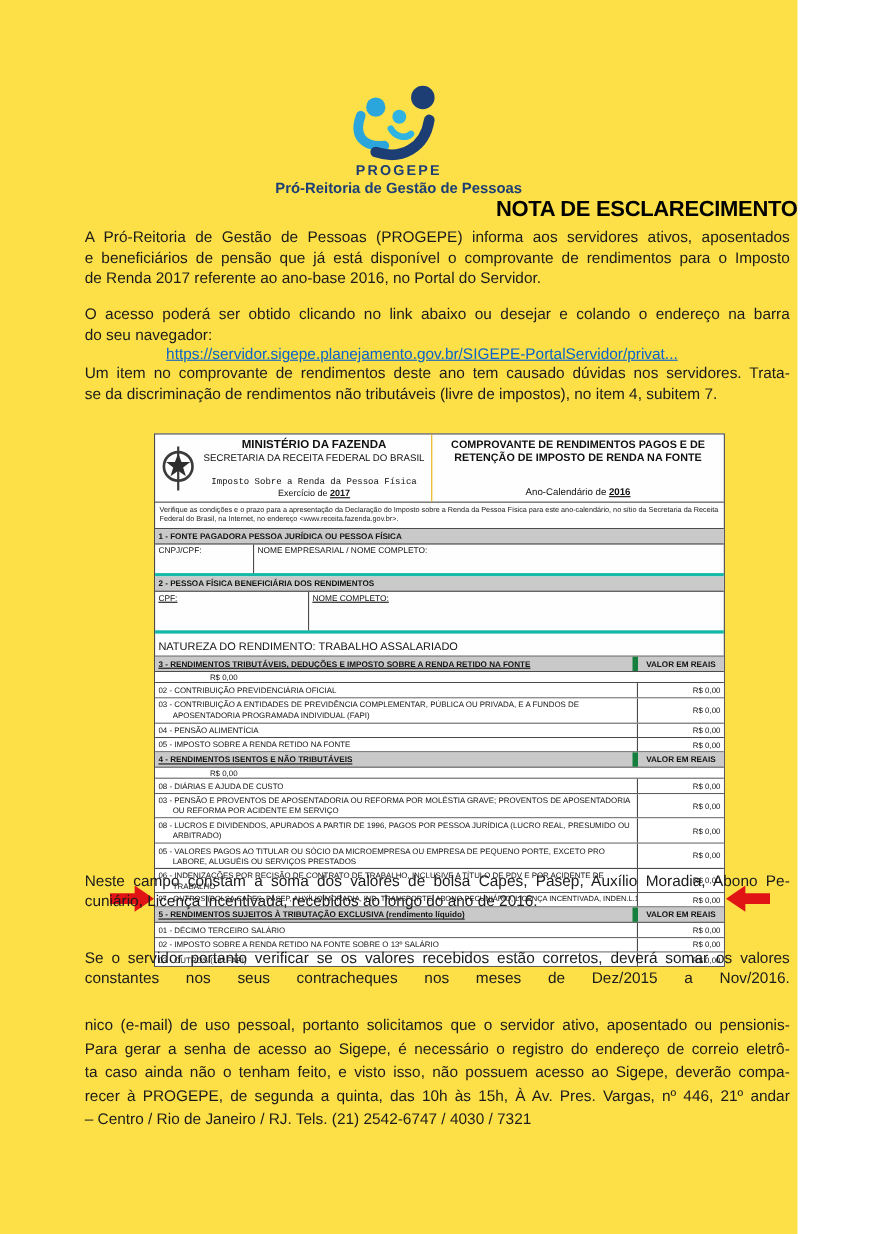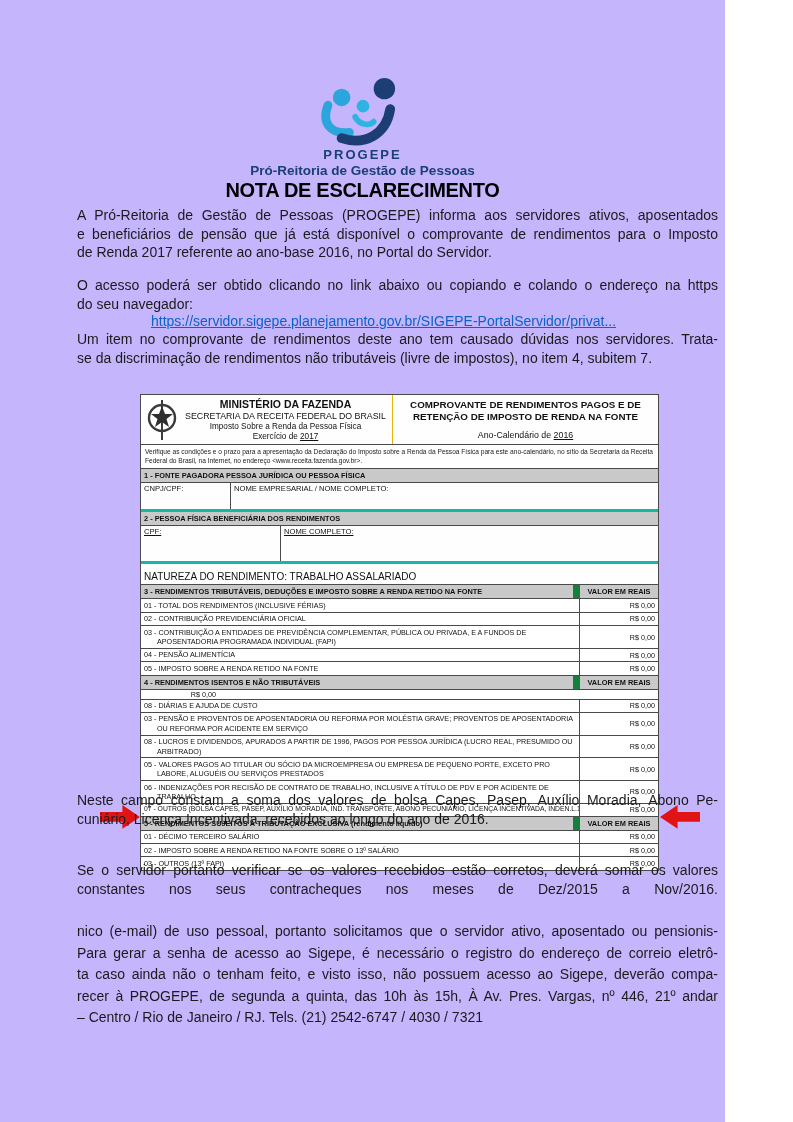--- a/index.html
+++ b/index.html
@@ -1,65 +1,65 @@
 <!DOCTYPE html>
 <html><head>
 <meta charset="utf-8">
 <style>
   html,body{margin:0;padding:0;background:#fff;}
   .page{
-    position:relative; width:725px; height:1122px; background:#c4b5fd;
+    position:relative; width:725px; height:1122px; background:#fde047;
     font-family:"Liberation Sans", sans-serif; color:#1b1b1b; overflow:hidden;
   }
   
   .logo{position:absolute; top:76px; left:0; right:0; text-align:center;}
   .logo svg{display:block; margin:0 auto;}
   .logo-name{font-weight:bold; font-size:13px; letter-spacing:2px; color:#1c3e74; margin-top:1px;}
   .logo-subtitle{font-weight:bold; font-size:13.5px; color:#1c3e74; margin-top:1px;}
   
-  .title{position:absolute; top:179px; left:0; right:0; margin:0; text-align:center;
+  .title{position:absolute; top:179px; left:0; right:0; margin:0; text-align:right;
     font-size:20px; font-weight:bold; letter-spacing:-0.3px; color:#000;}
   
   .para{position:absolute; left:77px; width:641px; font-size:14px; line-height:18.5px;}
   .ln{display:block;}
   .j{text-align:justify; text-align-last:justify;}
   .linkline{position:absolute; left:77px; width:641px; padding-left:74px; box-sizing:border-box;
     font-size:14px; line-height:18.5px;}
   .linkline a{color:#0b63c9; text-decoration:underline;}
   .wide{line-height:21.5px;}
   .b{font-weight:bold;}
   
   .form{position:absolute; left:140px; top:394px; width:519px; box-sizing:border-box;
     border:1px solid #4a4a4a; background:#fefefe; color:#111;}
   .form-header{display:flex; border-bottom:1px solid #4a4a4a;}
   .fh-left{width:252px; border-right:1px solid #eab308; display:flex; align-items:center;
     gap:4px; padding:3px 4px; box-sizing:border-box;}
   .fh-left-text{flex:1; text-align:center;}
   .fh-min{font-weight:bold; font-size:10.5px;}
   .fh-sec{font-size:8.8px; margin-top:1px;}
-  .fh-tax{font-size:8.2px; margin-top:1px;}
+  .fh-tax{font-size:8.2px; margin-top:13px;font-family:Liberation Mono, monospace;}
   .fh-ex{font-size:8.2px; margin-top:1px;}
-  .u{text-decoration:underline; font-weight:normal;}
+  .u{text-decoration:underline; font-weight:bold;}
   .fh-right{flex:1; display:flex; flex-direction:column; justify-content:space-between;
     text-align:center; padding:4px 6px 4px; box-sizing:border-box;}
   .fh-rtitle{font-weight:bold; font-size:9.8px; line-height:1.18;}
   .fh-ano{font-size:8.8px;}
   .form-notice{font-size:6.6px; line-height:1.4; padding:2px 4px 3px; border-bottom:1px solid #4a4a4a; color:#222;}
   .sec-header{background:#c9c9c9; font-weight:bold; font-size:7.4px; padding:2px 3px;
     border-bottom:1px solid #4a4a4a;}
   .field-row{display:flex; border-bottom:3px solid #14b8a6; font-size:7.6px;}
   .field-row .c1{border-right:1px solid #4a4a4a; padding:1px 3px; box-sizing:border-box;}
   .field-row .c2{padding:1px 3px;}
   .s1{height:26px;} .s1 .c1{width:90px;}
   .s2{height:35px;text-decoration:underline;} .s2 .c1{width:140px;}
   .natureza{font-size:10px; padding:7px 3px 2px; border-bottom:1px solid #4a4a4a;}
   .sec-row{display:flex; border-bottom:1px solid #4a4a4a;}
   .sec-row:last-child{border-bottom:none;}
   .sec-header-row{background:#c9c9c9; font-weight:bold;}
-  .sec-title{flex:1; font-size:7.4px; padding:2px 3px; border-right:7px solid #15803d;}
+  .sec-title{flex:1; font-size:7.4px; padding:2px 3px; border-right:5px solid #15803d;text-decoration:underline;}
   .sec-val{width:78px; font-size:7.4px; text-align:center; padding:2px 2px; box-sizing:border-box;}
   .item-row{background:#fff;}
   .row-label{flex:1; font-size:7.2px; line-height:1.3; padding:1.5px 3px 1.5px 16px;
     text-indent:-13px; border-right:1px solid #4a4a4a;}
   .row-value{width:78px; font-size:7.2px; display:flex; align-items:center;
     justify-content:flex-end; padding-right:3px; box-sizing:border-box;}
   .nowrap .row-label{white-space:nowrap; font-size:6.8px; overflow:hidden;}
   
   .arrow{position:absolute; width:40px; height:27px; background:#e01414; top:714px;}
   .arrow-left{left:100px; clip-path:polygon(0 32%,56% 32%,56% 6%,100% 50%,56% 94%,56% 68%,0 68%);}
@@ -85,21 +85,21 @@
 
   <h1 class="title">NOTA DE ESCLARECIMENTO</h1>
 
   <div class="para" style="top:206px;">
     <span class="ln j">A Pró-Reitoria de Gestão de  Pessoas (PROGEPE)  informa aos servidores ativos, aposentados</span>
     <span class="ln j">e beneficiários de pensão que já está disponível o comprovante de rendimentos para o Imposto</span>
     <span class="ln">de Renda 2017 referente ao ano-base 2016, no Portal do Servidor.</span>
   </div>
 
   <div class="para" style="top:276px;">
-    <span class="ln j">O acesso poderá ser obtido clicando no link abaixo ou copiando e colando o endereço na https</span>
+    <span class="ln j">O acesso poderá ser obtido clicando no link abaixo ou desejar e colando o endereço na barra</span>
     <span class="ln">do seu navegador:</span>
   </div>
 
   <div class="linkline" style="top:312px;">
     <a href="#">https://servidor.sigepe.planejamento.gov.br/SIGEPE-PortalServidor/privat...</a>
   </div>
 
   <div class="para" style="top:330px;">
     <span class="ln j">Um item no comprovante de rendimentos deste ano tem causado dúvidas nos servidores. Trata-</span>
     <span class="ln">se da discriminação de rendimentos não tributáveis (livre de impostos), no item 4, subitem 7.</span>
@@ -140,21 +140,20 @@
     </div>
 
     <div class="natureza">NATUREZA DO RENDIMENTO: TRABALHO ASSALARIADO</div>
 
     <div id="form-sections">
         <div class="sec-row sec-header-row">
           <div class="sec-title">3 - RENDIMENTOS TRIBUTÁVEIS, DEDUÇÕES E IMPOSTO SOBRE A RENDA RETIDO NA FONTE</div>
           <div class="sec-val">VALOR EM REAIS</div>
         </div>
         <div class="sec-row item-row">
-          <div class="row-label">01 - TOTAL DOS RENDIMENTOS (INCLUSIVE FÉRIAS)</div>
           <div class="row-value">R$ 0,00</div>
         </div>
         <div class="sec-row item-row">
           <div class="row-label">02 - CONTRIBUIÇÃO PREVIDENCIÁRIA OFICIAL</div>
           <div class="row-value">R$ 0,00</div>
         </div>
         <div class="sec-row item-row">
           <div class="row-label">03 - CONTRIBUIÇÃO A ENTIDADES DE PREVIDÊNCIA COMPLEMENTAR, PÚBLICA OU PRIVADA, E A FUNDOS DE APOSENTADORIA PROGRAMADA INDIVIDUAL (FAPI)</div>
           <div class="row-value">R$ 0,00</div>
         </div>

